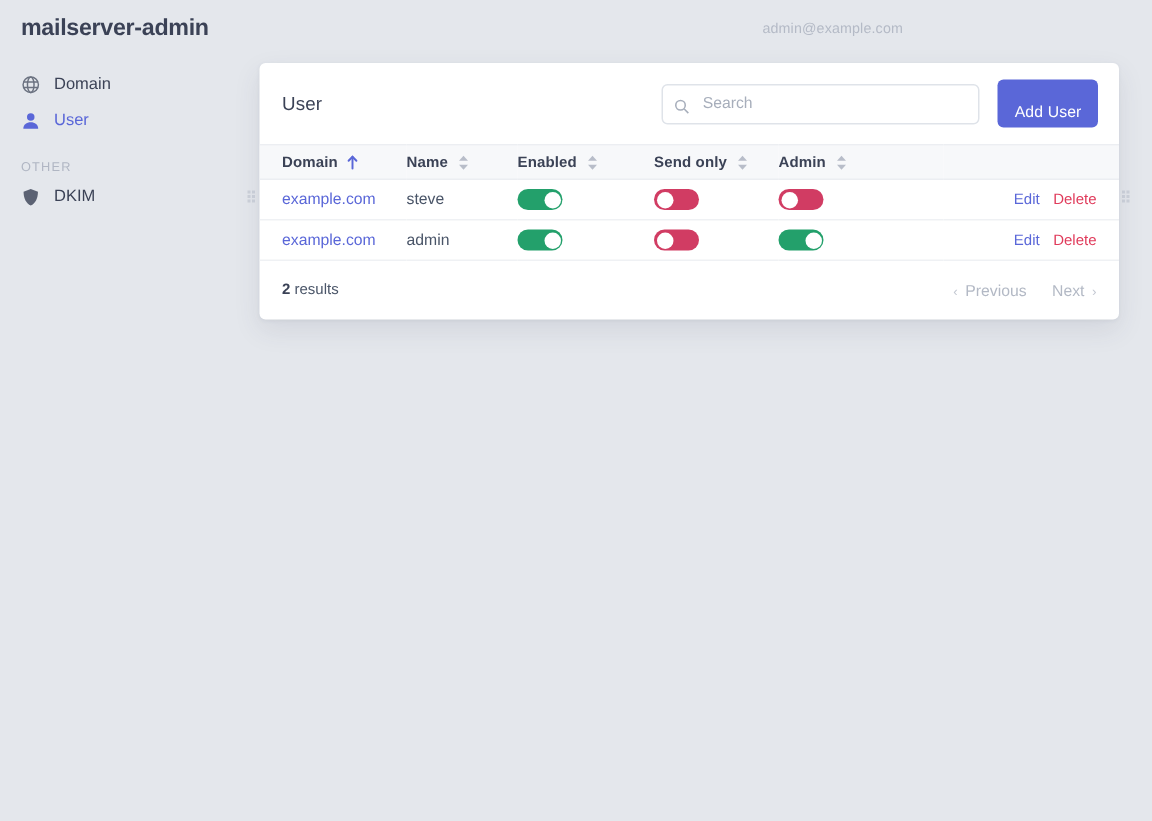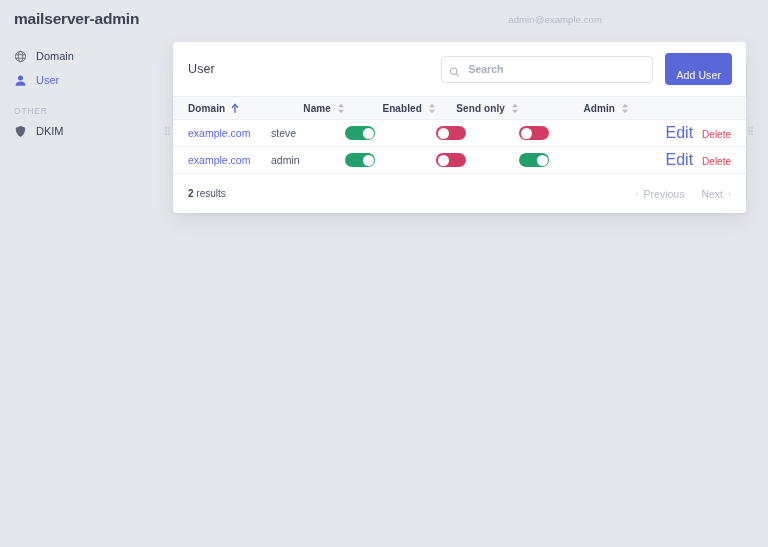--- a/index.html
+++ b/index.html
@@ -112,21 +112,20 @@
     width: 100%;
     height: 100%;
     border: 1px solid #dfe3e9;
     border-radius: 4px;
     padding: 0 8px 0 26px;
     font-size: 10.5px;
     font-family: "Liberation Sans", sans-serif;
     color: #4a5568;
     outline: none;
     background: #fff;
-    font-weight: bold;
   }
   .search-input::placeholder { color: #a7aebb; }
   .search-ico {
     position: absolute;
     left: 8px;
     top: 50%;
     transform: translateY(-50%);
     width: 11px; height: 11px;
     pointer-events: none;
   }
@@ -157,21 +156,21 @@
     height: 23px;
     text-align: left;
     font-size: 10px;
     font-weight: bold;
     color: #3b4256;
     padding: 0 0 0 15px;
     letter-spacing: 0.1px;
     white-space: nowrap;
     cursor: pointer;
   }
-  thead th.pad-none { padding-left: 0; text-align: right; }
+  thead th.pad-none { padding-left: 0; }
   th .th-inner { display: inline-flex; align-items: center; gap: 6px; }
   .sort-ico { display: inline-flex; width: 8px; height: 11px; flex: none; }
 
   tbody td {
     height: 27px;
     border-bottom: 1px solid #eff1f4;
     font-size: 10.5px;
     color: #4a5568;
     padding: 0 0 0 15px;
     vertical-align: middle;
@@ -184,21 +183,21 @@
     font-size: 10.5px;
   }
   .actions {
     text-align: right;
     padding-right: 15px !important;
     white-space: nowrap;
   }
   .act-edit {
     color: #5a67d8;
     cursor: pointer;
-    font-size: 16px;
+    font-size: 10px;
     margin-right: 9px;
   }
   .act-del {
     color: #e03b5b;
     cursor: pointer;
     font-size: 10px;
   }
 
   
   .toggle {

